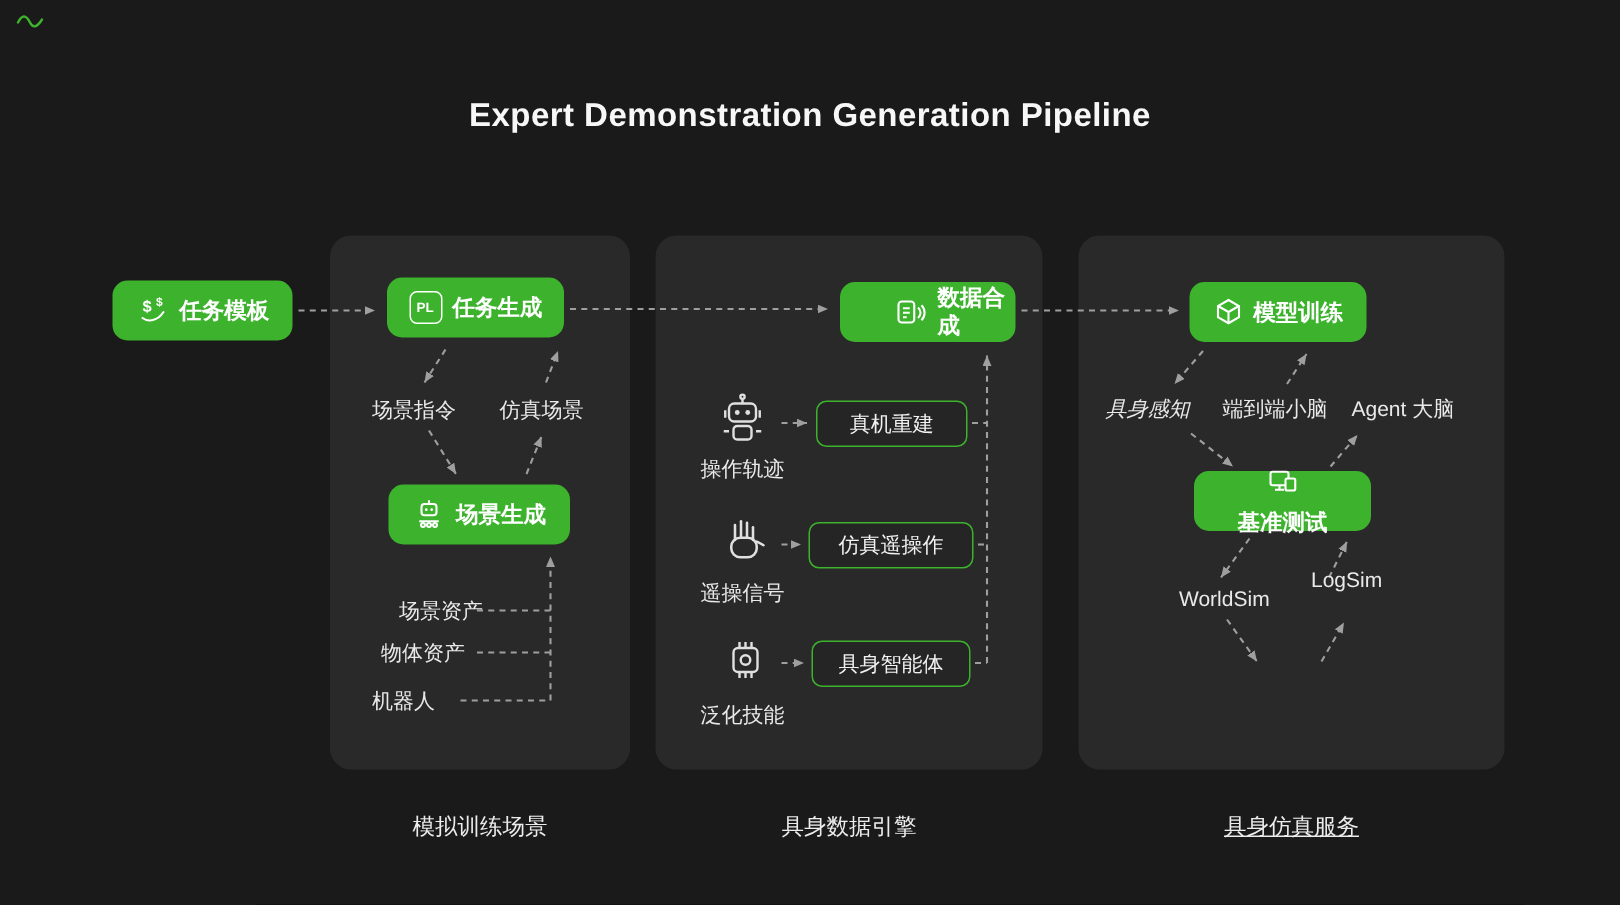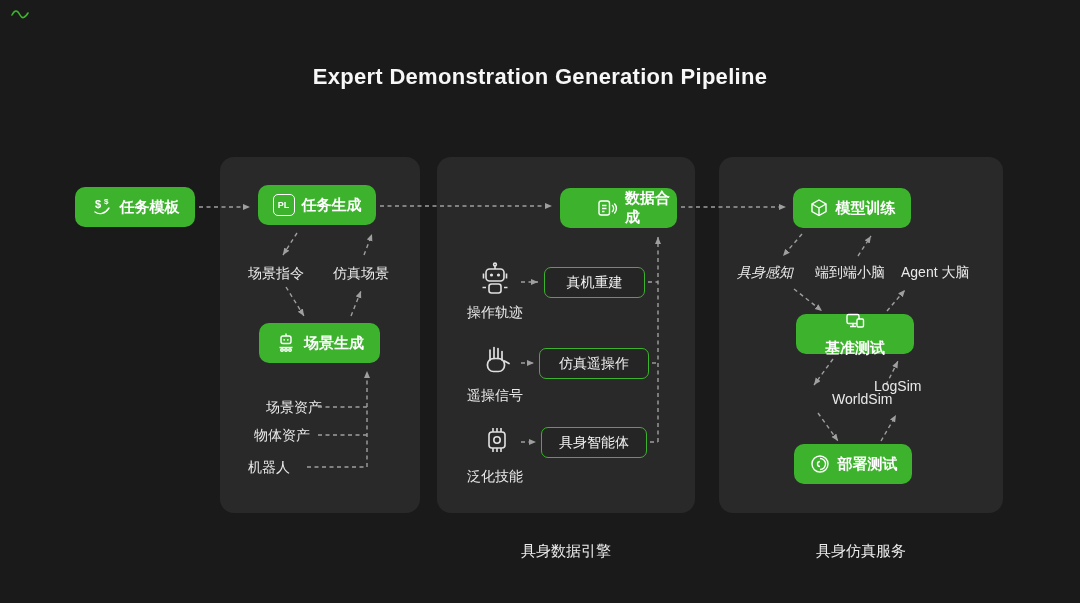--- a/index.html
+++ b/index.html
@@ -119,20 +119,21 @@
       <circle cx="9.2" cy="7.8" r="0.9" fill="#fff"></circle>
         <circle cx="12.8" cy="7.8" r="0.9" fill="#fff"></circle>
     </svg>
     <span>场景生成</span>
   </div>
 
   <span class="lbl" style="left:254px;top:399px;margin-left:12px;">场景资产</span>
   <span class="lbl" style="left:254px;top:427px;">物体资产</span>
   <span class="lbl" style="left:248px;top:459px;">机器人</span>
 
+  <div class="caption" style="left:220px;width:200px;">模拟训练场景</div>
 
   <div class="gbtn" style="left:560px;top:188px;width:117px;padding-left:36px;">
     <svg class="ico" width="22" height="22" viewBox="0 0 22 22">
       <g stroke="#fff" stroke-width="1.4" fill="none">
         <rect x="3" y="4" width="10.5" height="14" rx="2.2"></rect>
         <path d="M6 8.5 h4.5 M6 11.5 h4.5 M6 14.5 h2.5"></path>
         <path d="M16 8 a4.5 4.5 0 0 1 0 7"></path>
         <path d="M18.3 6.5 a7 7 0 0 1 0 10"></path>
       </g>
     </svg>
@@ -203,29 +204,19 @@
     <svg class="ico" width="22" height="22" viewBox="0 0 22 22">
       <g stroke="#fff" stroke-width="1.4" fill="none">
         <rect x="3" y="4.5" width="12" height="9" rx="1.5"></rect>
         <path d="M9 13.5 v2.5 M6 16.5 h6"></path>
         <rect x="13" y="9" width="6.5" height="8" rx="1.2" fill="#3db32d"></rect>
       </g>
     </svg>
     <span>基准测试</span>
   </div>
 
-  <span class="lbl" style="left:786px;top:391px;margin-left:46px;">WorldSim</span>
+  <span class="lbl" style="left:786px;top:391px;">WorldSim</span>
   <span class="lbl" style="left:874px;top:378px;">LogSim</span>
 
-  <div class="gbtn" style="left:794px;top:444px;width:118px;">
-    <svg class="ico" width="22" height="22" viewBox="0 0 22 22">
-      <g stroke="#fff" stroke-width="1.4" fill="none">
-        <circle cx="11" cy="11" r="8"></circle>
-        <path d="M11 5.5 a5.5 5.5 0 0 1 0 11"></path>
-        <path d="M11 8.5 a2.5 2.5 0 1 0 0 5"></path>
-      </g>
-    </svg>
-    <span>部署测试</span>
-  </div>
-
-  <div class="caption" style="left:719px;width:284px;">具身仿真服务</div>
+
+  <div class="caption" style="left:719px;width:284px;text-decoration:underline;">具身仿真服务</div>
 
 </div>
 
 </body></html>

